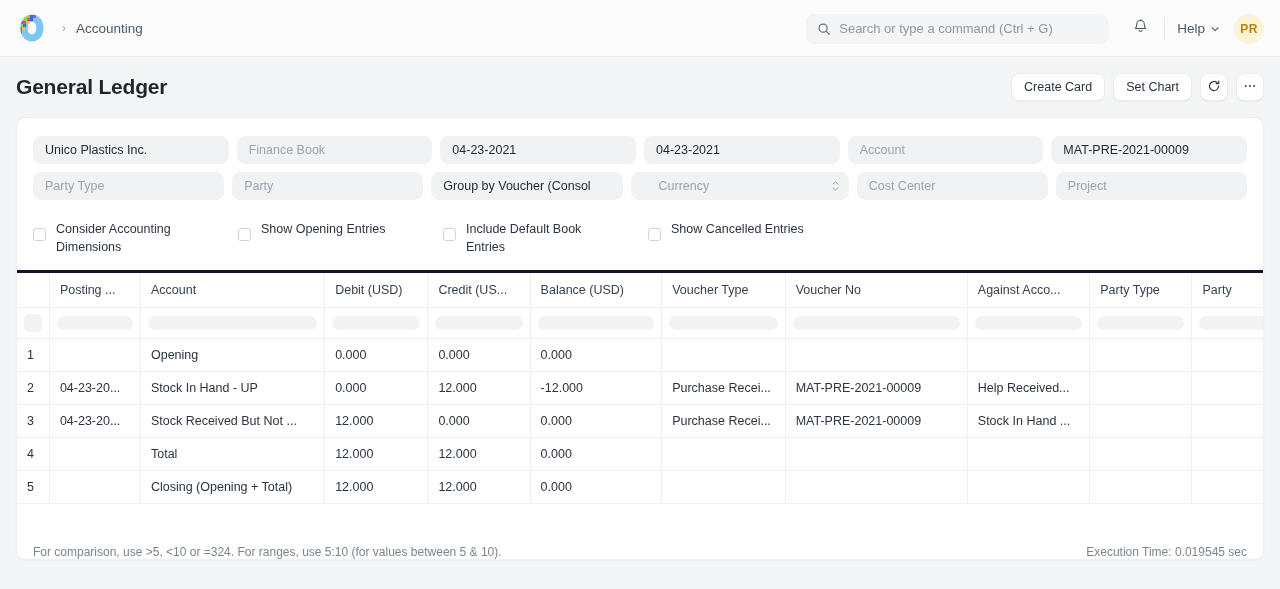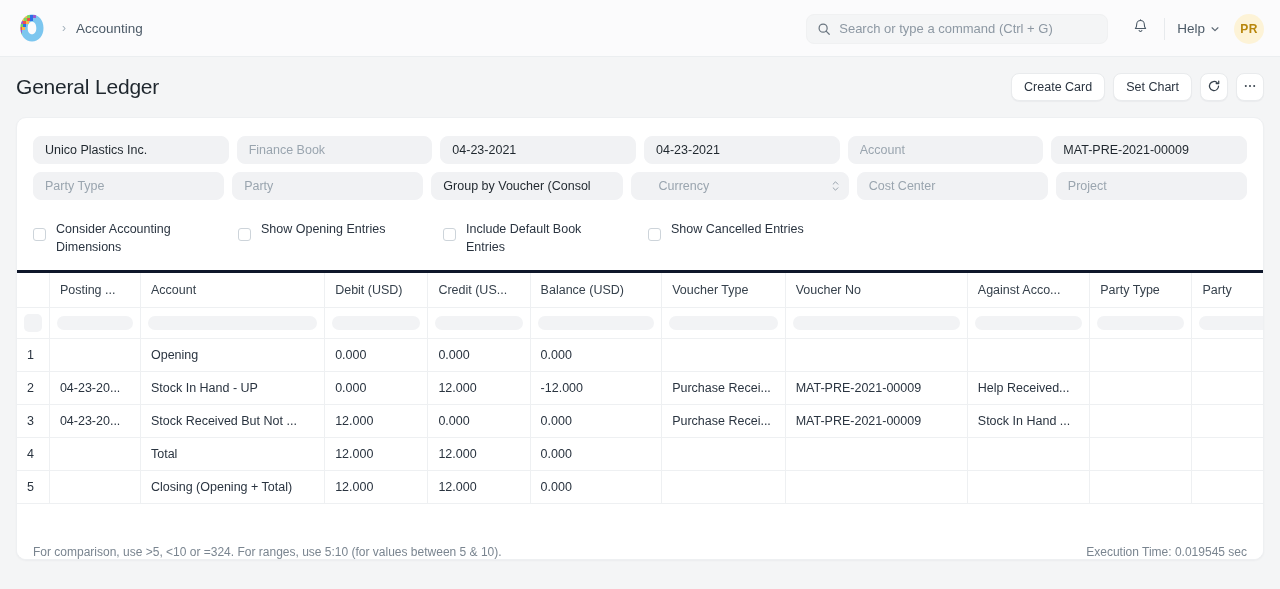--- a/index.html
+++ b/index.html
@@ -80,21 +80,21 @@
     letter-spacing: .3px;
   }
 
   
   .page-head {
     height: 60px;
     padding: 0 16px;
     display: flex; align-items: center;
     position: relative;
   }
-  .page-title { font-size: 21px; font-weight: 400; letter-spacing: -.2px; color: #1f272e; }
+  .page-title { font-size: 21px; font-weight: 700; letter-spacing: -.2px; color: #1f272e; }
   .head-actions {
     position: absolute; right: 16px; top: 50%; transform: translateY(-50%);
     display: flex; align-items: center; gap: 8px;
   }
   .btn {
     height: 28px;
     background: #ffffff;
     border: 1px solid #e9ebed;
     border-radius: 8px;
     font-size: 12.5px;

